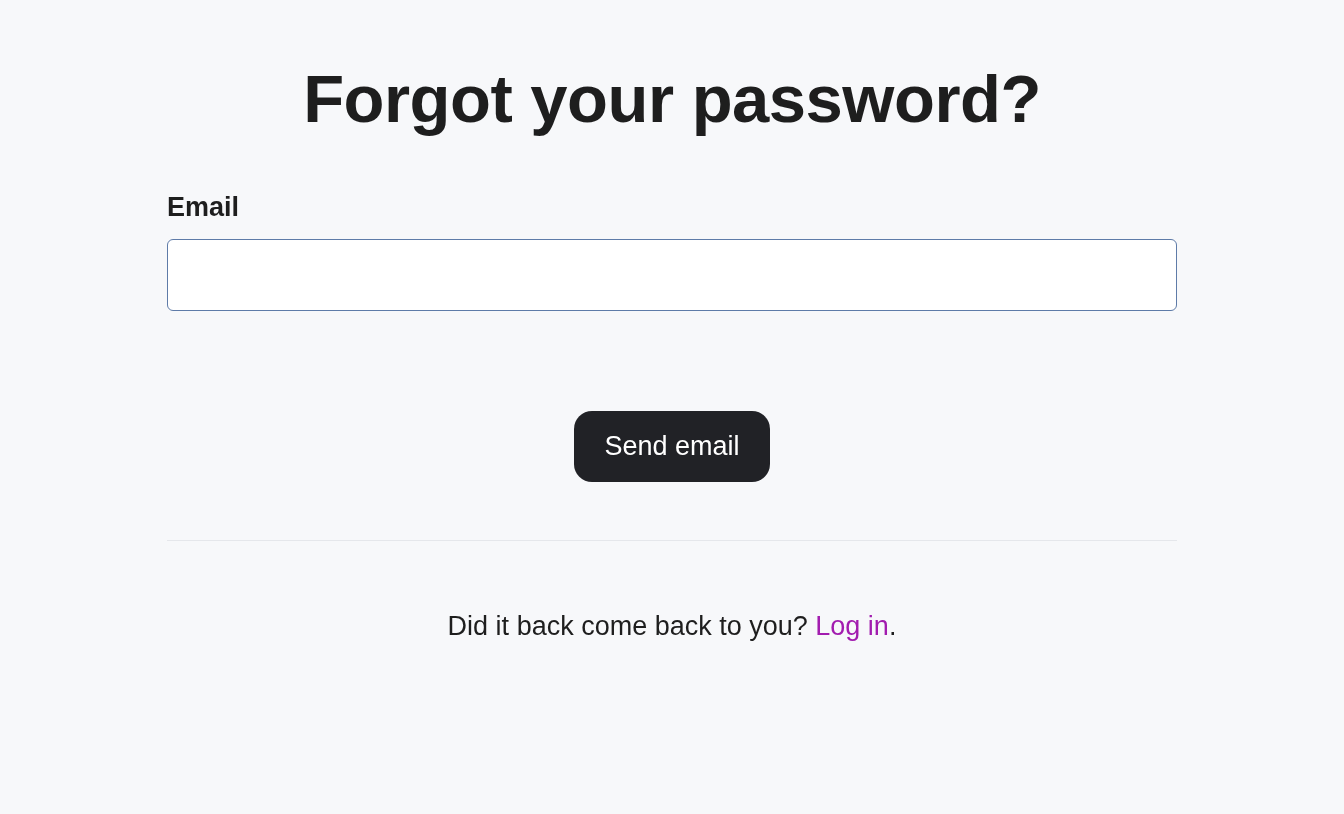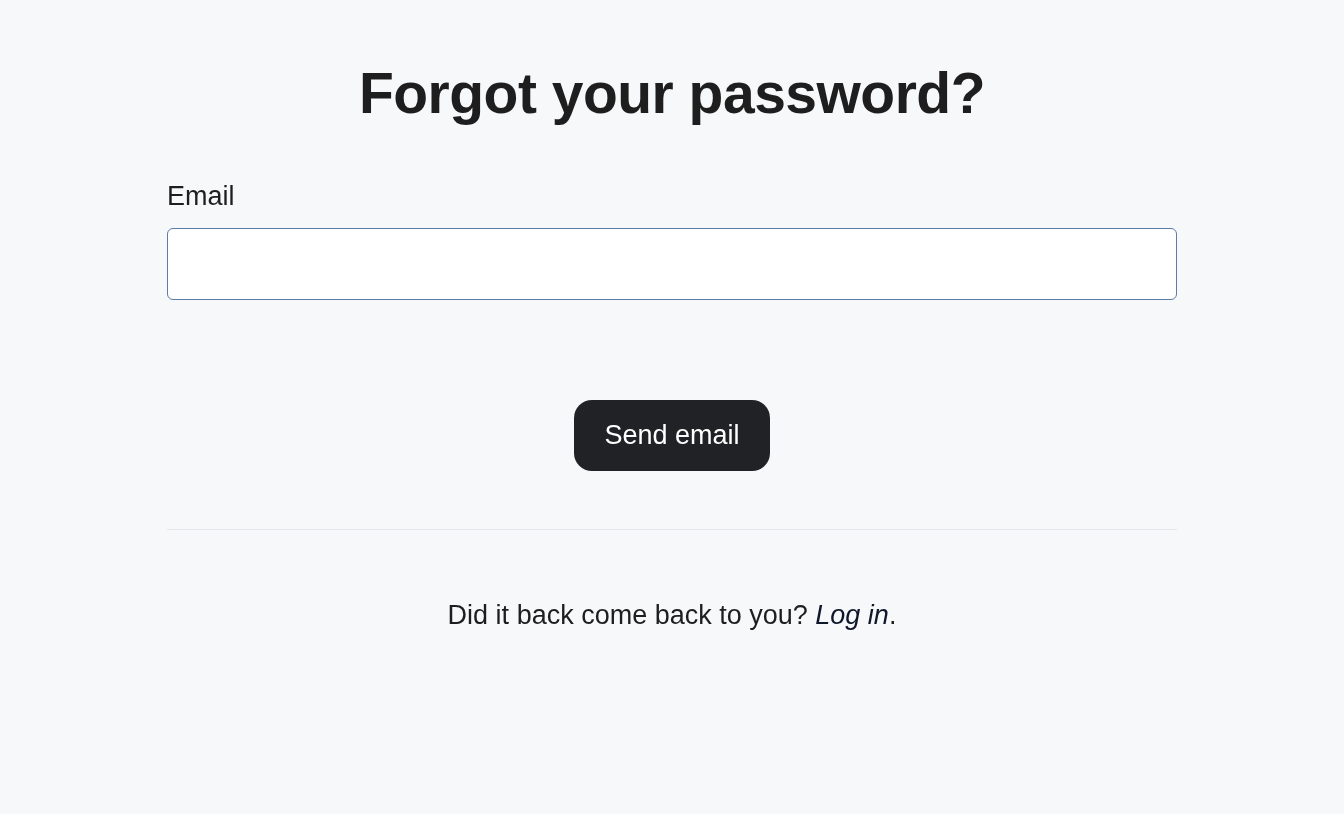--- a/index.html
+++ b/index.html
@@ -13,40 +13,40 @@
       width: 1344px;
       height: 814px;
       overflow: hidden;
     }
     .container {
       max-width: 1010px;
       margin: 0 auto;
       padding: 60px 0 0 0;
     }
     .page-title {
-      font-size: 57px;
+      font-size: 67px;
       font-weight: 700;
       color: #1e1e1e;
       text-align: center;
       margin-bottom: 55px;
       letter-spacing: -0.5px;
     }
     .description {
       font-size: 27px;
       color: #1e1e1e;
       line-height: 1.55;
       margin-bottom: 70px;
       font-weight: 400;
     }
     .field-label {
       display: block;
       font-size: 27px;
       color: #1e1e1e;
       margin-bottom: 16px;
-      font-weight: 400;
+      font-weight: 700;
     }
     .field-input {
       width: 100%;
       height: 72px;
       border: 1px solid #5e7ba8;
       border-radius: 6px;
       background-color: #ffffff;
       font-size: 24px;
       padding: 0 18px;
       outline: none;
@@ -72,24 +72,23 @@
       margin-top: 58px;
     }
     .footer-text {
       text-align: center;
       font-size: 27px;
       color: #1e1e1e;
       margin-top: 70px;
       font-weight: 400;
     }
     .login-link {
-      color: #0f172a;
+      color: #a21caf;
       text-decoration: none;
       cursor: pointer;
-      font-style: italic;
     }
   </style>
 </head>
 <body>
 
 <div class="container">
   <h1 class="page-title">Forgot your password?</h1>
 
   <label class="field-label">Email</label>
   <input type="email" class="field-input" value="" style="">

